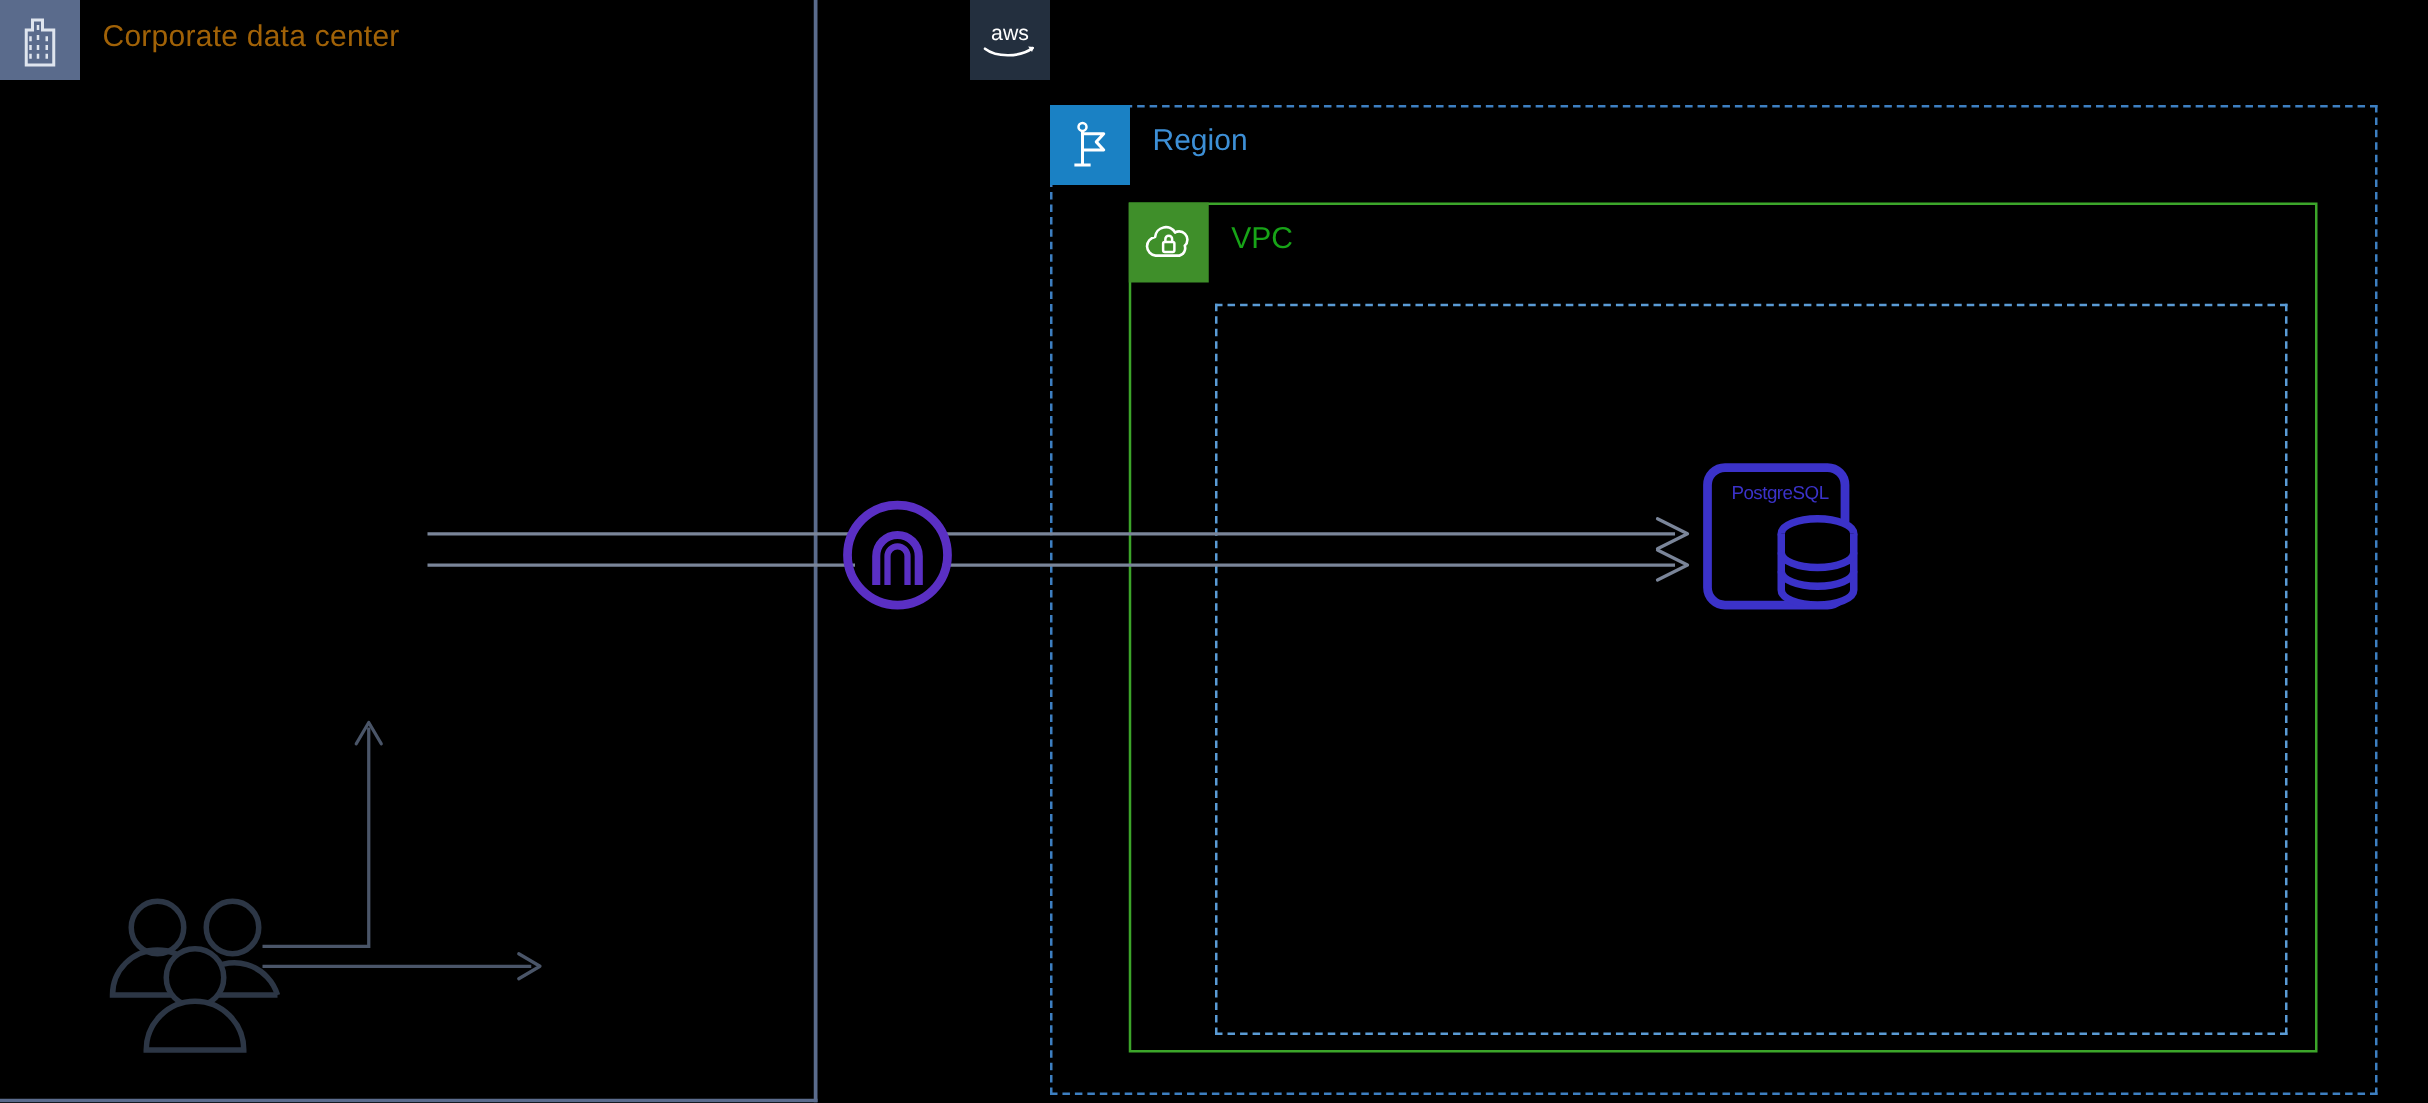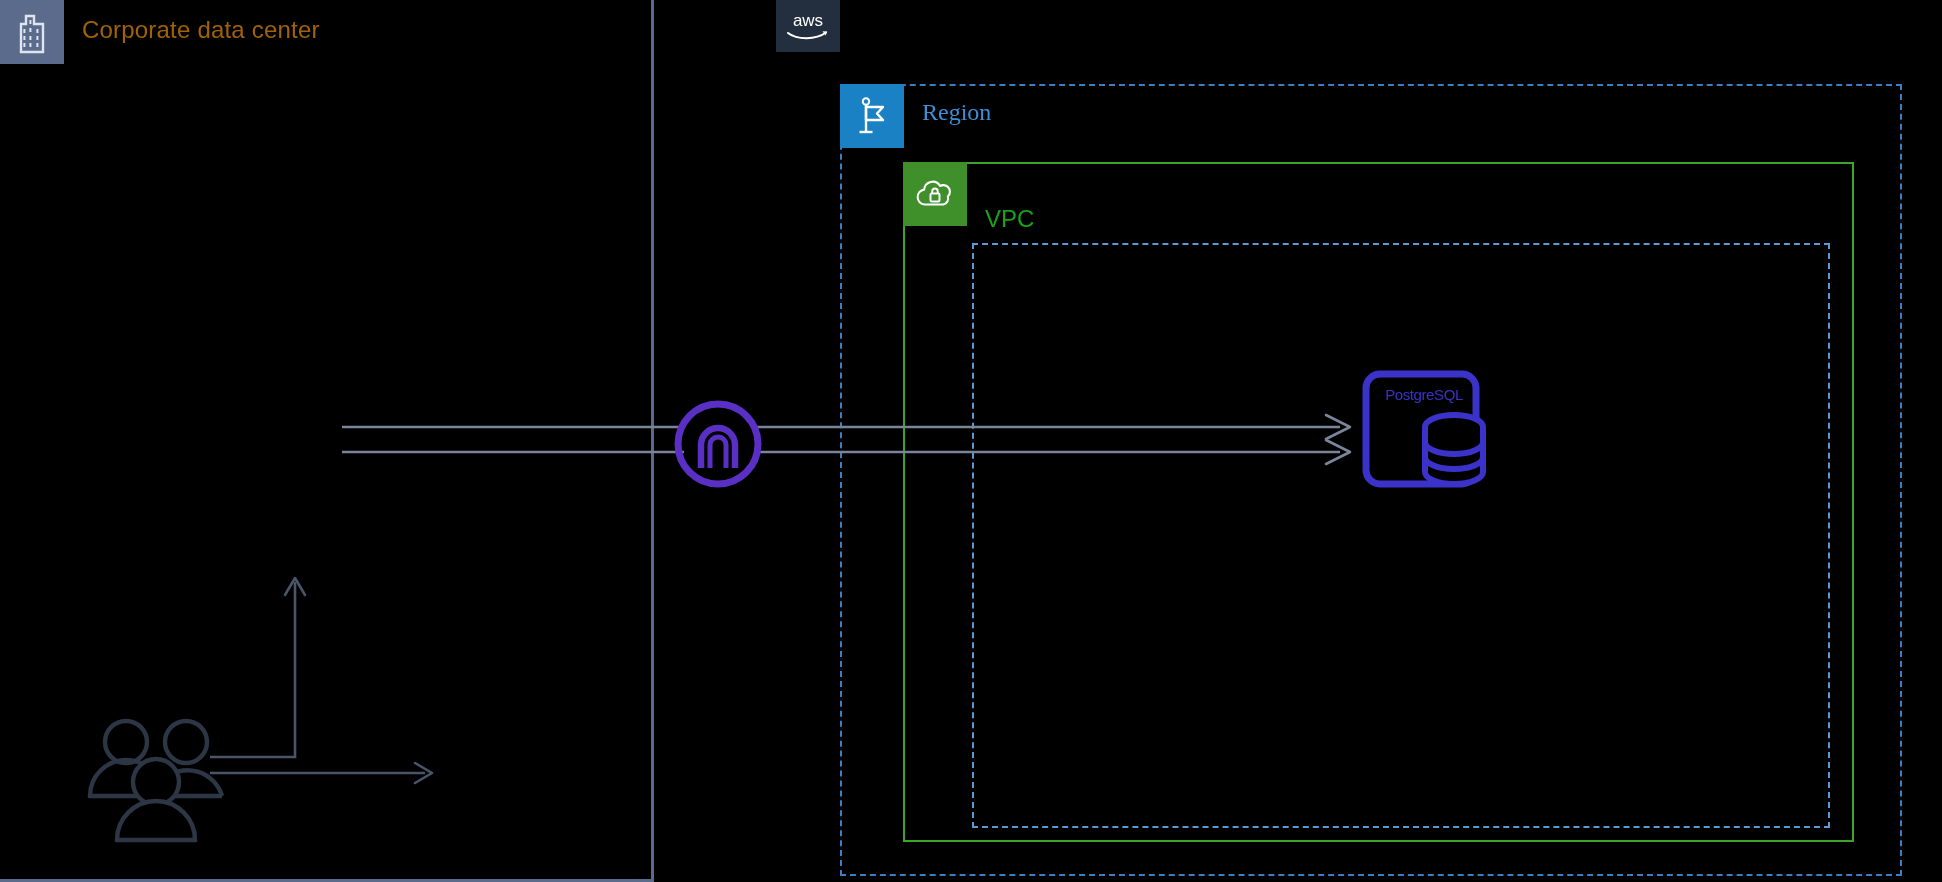--- a/index.html
+++ b/index.html
@@ -53,21 +53,21 @@
     letter-spacing: 0.2px;
     white-space: nowrap;
   }
 
   
   .aws-logo {
     position: absolute;
     left: 776px;
     top: 0px;
     width: 64px;
-    height: 52px;
+    height: 64px;
     background: #232f3e;
     display: flex;
     align-items: center;
     justify-content: center;
   }
 
   
   .region-box {
     position: absolute;
     left: 840px;
@@ -91,21 +91,20 @@
   }
 
   .region-title {
     position: absolute;
     left: 922px;
     top: 99px;
     font-size: 24px;
     color: #3d8fd6;
     white-space: nowrap;
     z-index: 5;
-    font-family: Liberation Serif, serif;
   }
 
   
   .vpc-box {
     position: absolute;
     left: 903px;
     top: 162px;
     width: 951px;
     height: 680px;
     border: 2px solid #3ca52a;
@@ -125,21 +124,20 @@
   }
 
   .vpc-title {
     position: absolute;
     left: 985px;
     top: 177px;
     font-size: 24px;
     color: #17a317;
     white-space: nowrap;
     z-index: 5;
-    margin-top: 28px;
   }
 
   
   .az-box {
     position: absolute;
     left: 972px;
     top: 243px;
     width: 858px;
     height: 585px;
     border: 2px dashed #5a9bd5;

